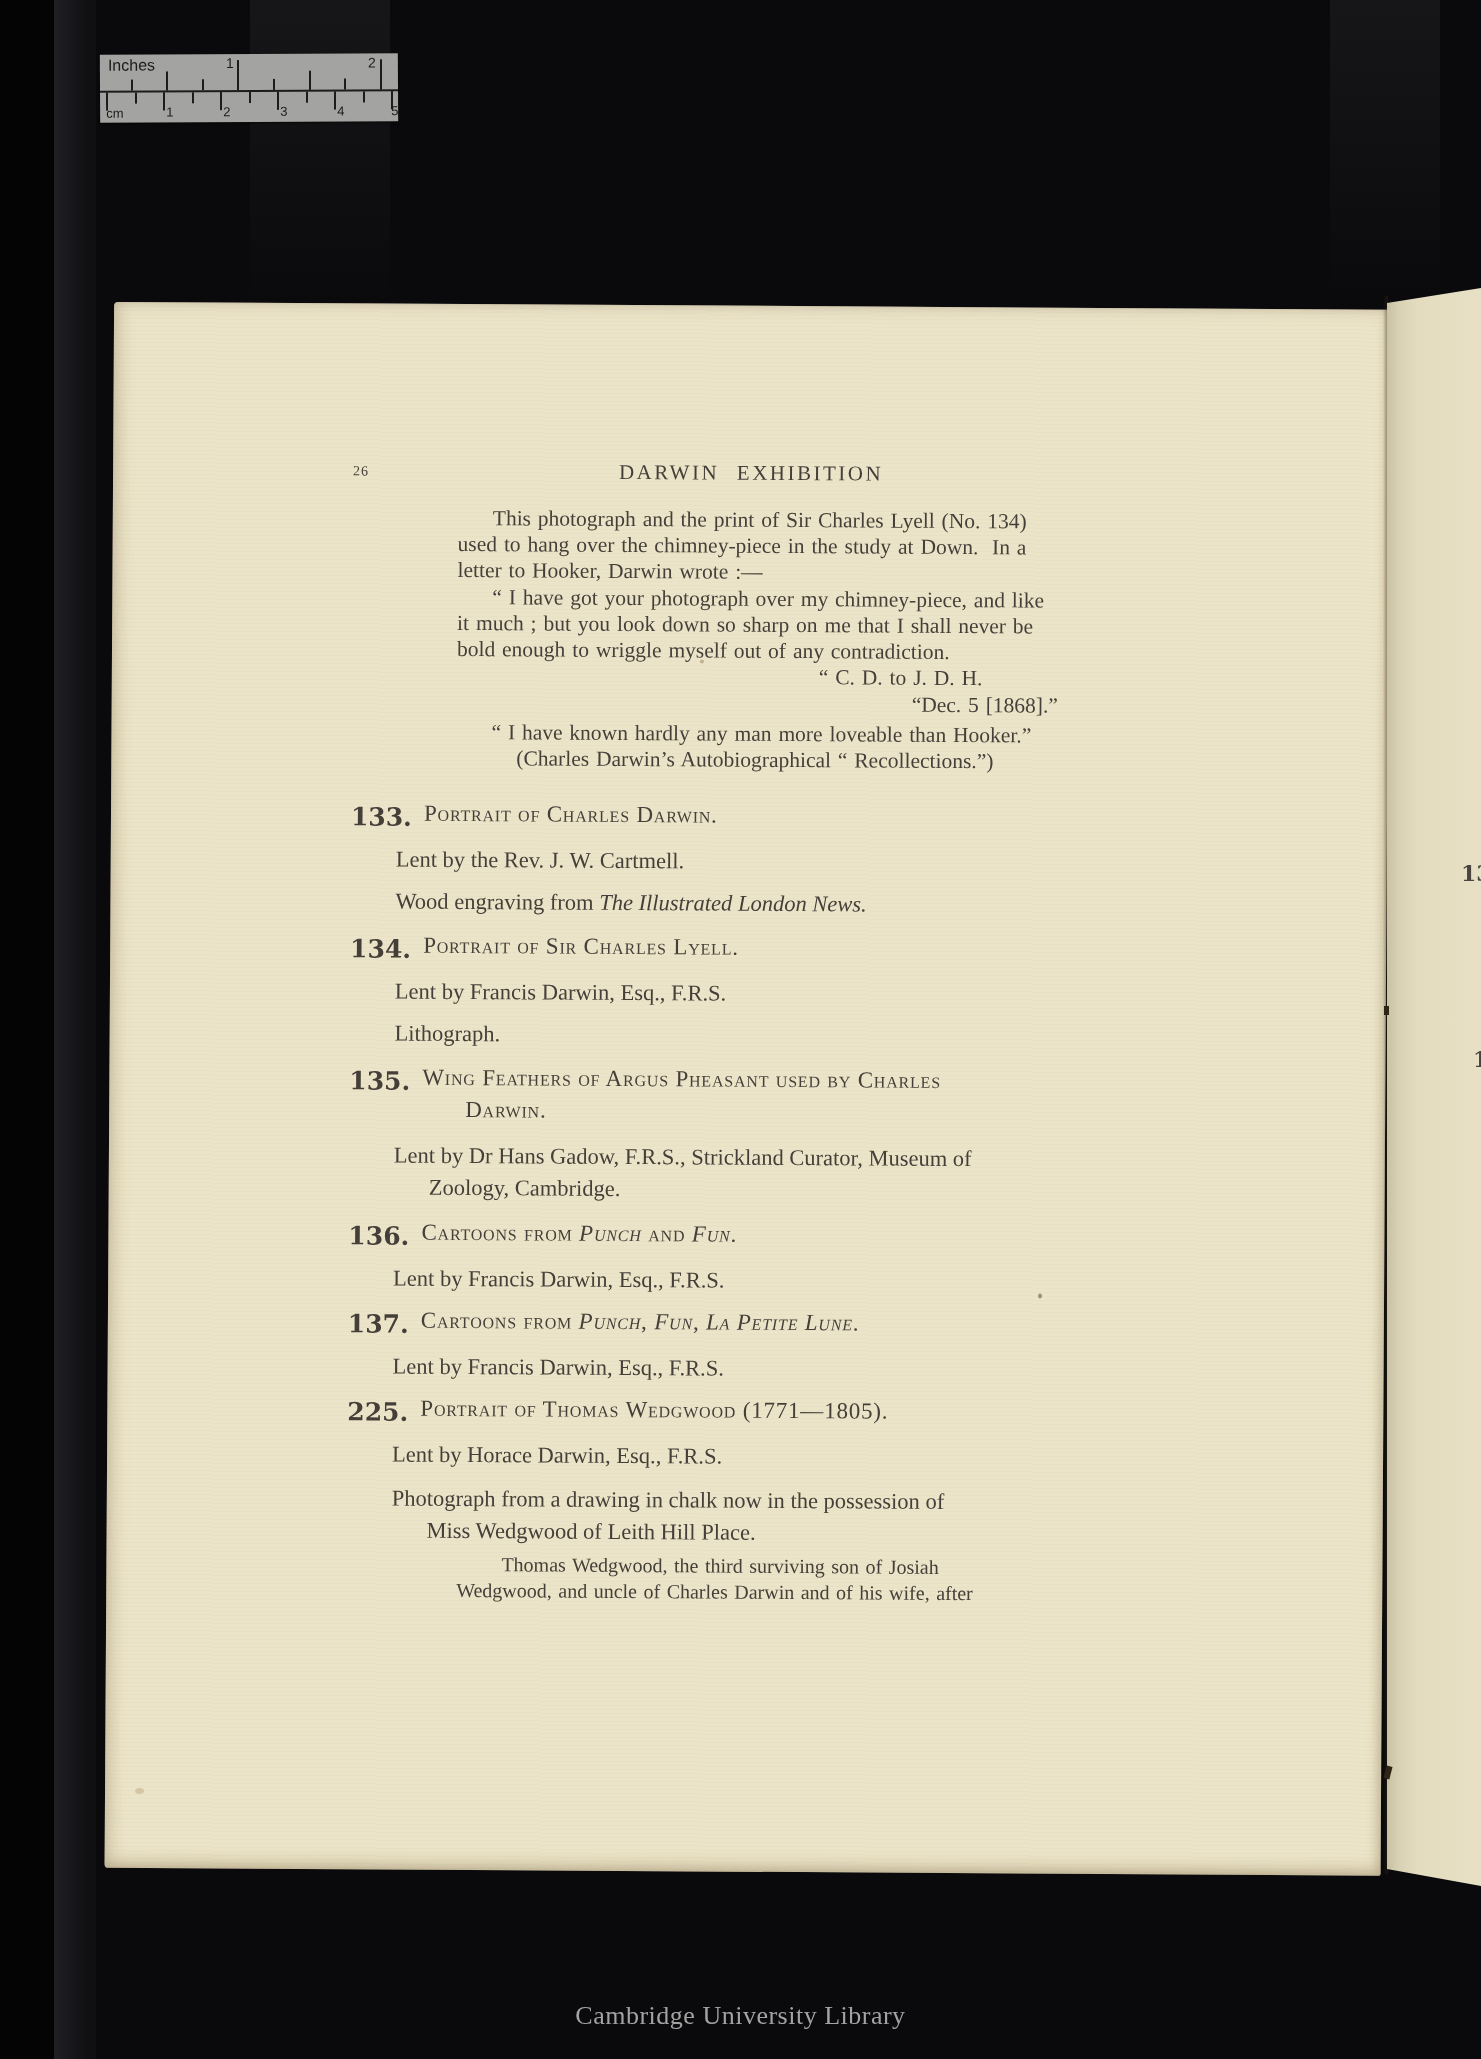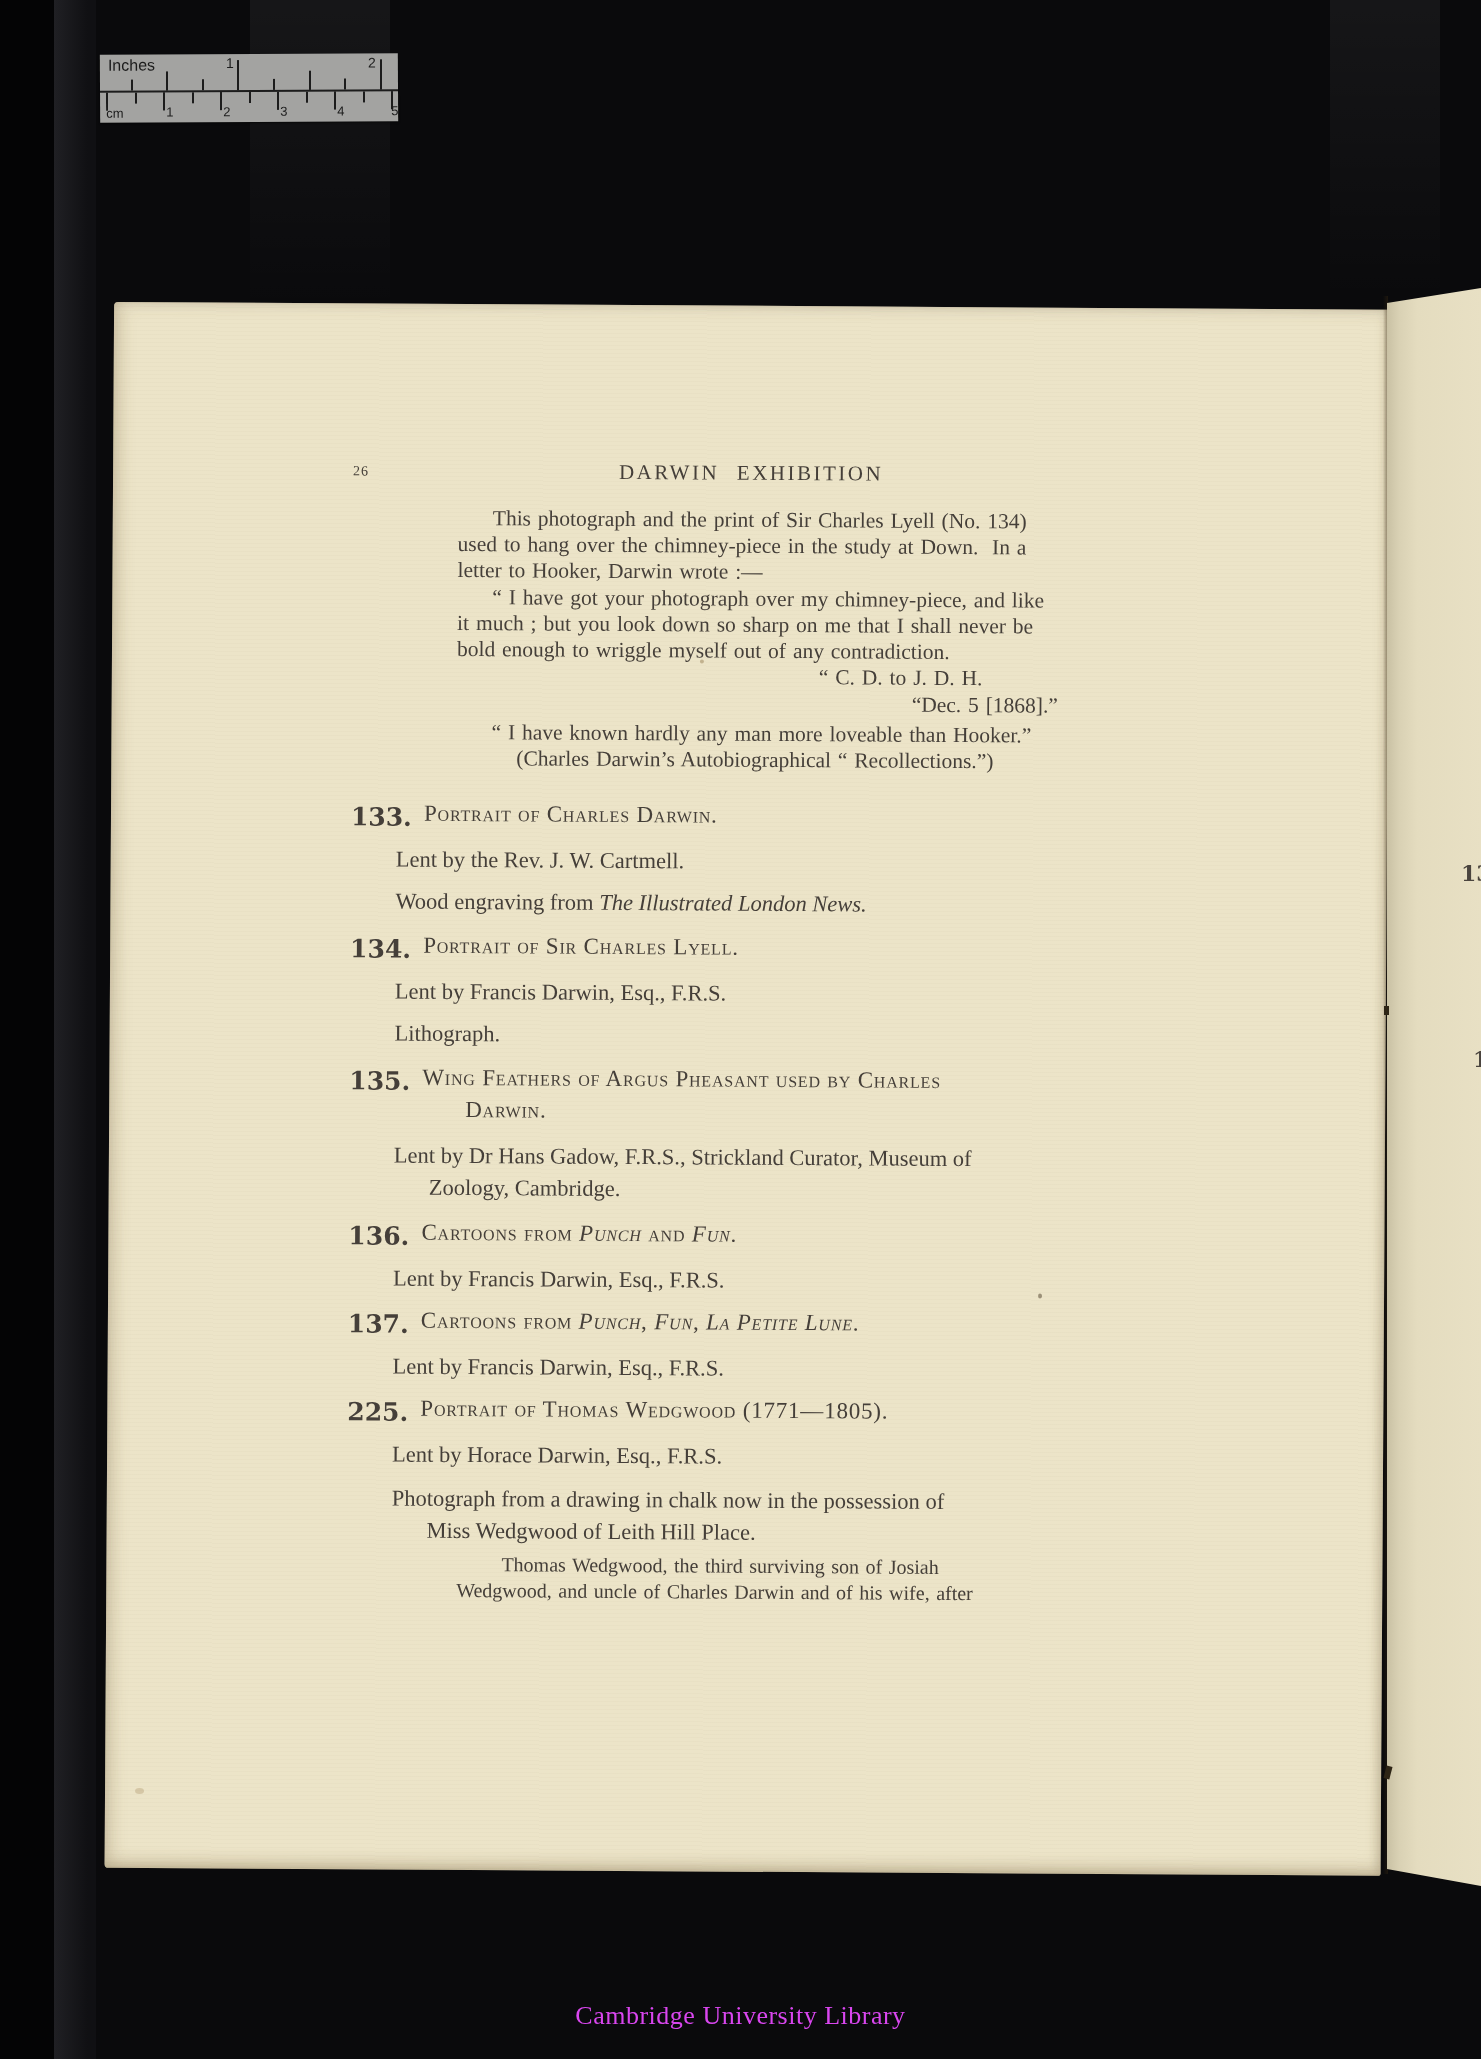--- a/index.html
+++ b/index.html
@@ -102,21 +102,21 @@
   .frag.g2 { left:86px; top:758px; }
   .crease {
     left:1383px; top:296px; width:5px; height:1578px;
     background:linear-gradient(to right,rgba(60,45,20,0),rgba(55,40,18,.45));
   }
   .notch { background:#2e2516; }
   .notch.n1 { left:1384px; top:1006px; width:5px; height:9px; }
   .notch.n2 { left:1385px; top:1766px; width:6px; height:13px; transform:rotate(14deg); }
 
   
-  .footer-line { left:0; width:1481px; text-align:center; color:#d946ef;
+  .footer-line { left:0; width:1481px; text-align:center; color:#a3a3a3;
                  font-family:"Liberation Serif","DejaVu Serif",serif; }
   .footer-line.l1 { top:2001px; font-size:26px; letter-spacing:.5px; }
   .footer-line.l2 { top:2028px; font-size:28px; letter-spacing:.2px; }
 </style>
 </head>
 <body>
 
 <div class="photo">
 
   <div class="abs band-left"></div>

